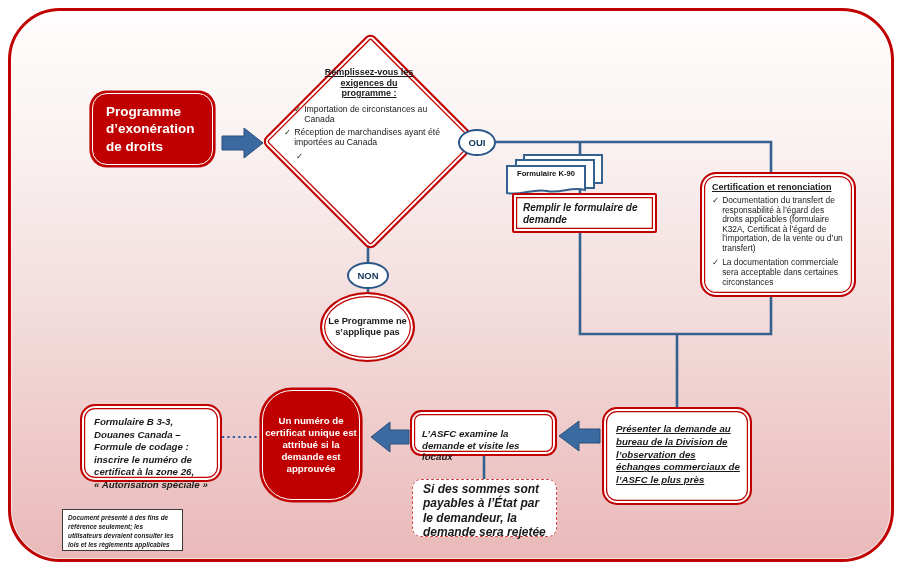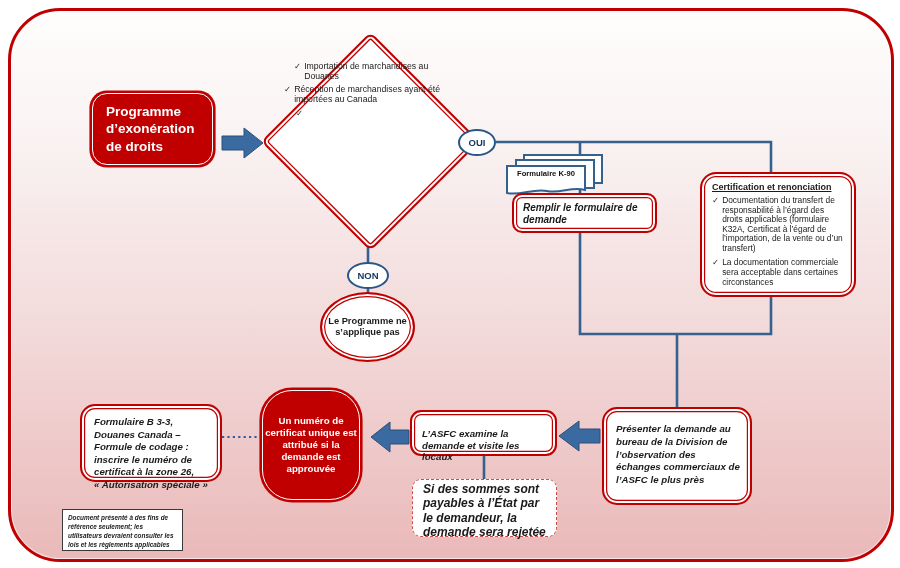--- a/index.html
+++ b/index.html
@@ -57,24 +57,25 @@
       <polygon points="409,430 390,430 390,422 371,437 390,452 390,444 409,444"></polygon>
     </g>
   </svg>
 
   <div class="node redfill" style="left:92px;top:93px;width:121px;height:72px;border-radius:15px;display:flex;align-items:center;">
     <div style="font-size:13.5px;line-height:1.3;padding-left:13px;">Programme d’exonération de droits</div>
   </div>
 
   <div class="diamond-shape"></div>
   <div class="diamond-text">
+    <div class="diamond-title">Remplissez-vous les exigences du programme :</div>
     <div class="dlist">
       <div class="ditem" style="padding-left:10px;">
         <span class="chk">✓</span>
-        <span>Importation de marchandises au Douanes</span>
+        <span>Importation de circonstances au Canada</span>
       </div>
       <div class="ditem">
         <span class="chk">✓</span>
         <span>Réception de marchandises ayant été importées au Canada</span>
       </div>
       <div class="ditem ditem3">
         <span class="chk">✓</span>
       </div>
     </div>
   </div>
@@ -88,21 +89,21 @@
 
   <svg class="layer" style="left:500px;top:150px;z-index:3;" width="110" height="52" viewBox="0 0 110 52">
     <g fill="#ffffff" stroke="#35618f" stroke-width="2">
       <rect x="24" y="5" width="78" height="28"></rect>
       <rect x="16" y="10" width="78" height="28"></rect>
       <path d="M7,16 H85 V40 C72,36 60,44 47,41 C34,38 20,46 7,43 Z"></path>
     </g>
   </svg>
   <div class="k90-label">Formulaire K-90</div>
 
-  <div class="node rbox" style="left:512px;top:193px;width:145px;height:40px;border-radius:10px;z-index:4;">
+  <div class="node rbox" style="left:512px;top:193px;width:145px;height:40px;border-radius:2px;z-index:4;">
     <div class="bolditalic" style="font-size:10px;line-height:1.2;padding:7px 9px;">Remplir le formulaire de demande</div>
   </div>
 
   <div class="node rbox" style="left:700px;top:172px;width:156px;height:125px;border-radius:16px;">
     <div style="padding:8px 8px 0 10px;">
       <div style="font-size:9px;font-weight:bold;text-decoration:underline;margin-bottom:4px;">Certification et renonciation</div>
       <div class="cert-items">
         <div class="ditem">
           <span class="chk">✓</span>
           <span>Documentation du transfert de responsabilité à l’égard des droits applicables (formulaire K32A, Certificat à l’égard de l’importation, de la vente ou d’un transfert)</span>
@@ -112,21 +113,21 @@
           <span>La documentation commerciale sera acceptable dans certaines circonstances</span>
         </div>
       </div>
     </div>
   </div>
 
   <div class="node rbox" style="left:320px;top:292px;width:95px;height:70px;border-radius:50%;display:flex;align-items:center;justify-content:center;z-index:3;">
     <div style="font-size:9.3px;font-weight:bold;text-align:center;line-height:1.15;width:80px;">Le Programme ne s’applique pas</div>
   </div>
 
-  <div class="node rbox" style="left:602px;top:407px;width:150px;height:98px;border-radius:15px;">
+  <div class="node rbox" style="left:602px;top:407px;width:150px;height:98px;border-radius:15px;text-decoration:underline;">
     <div class="bolditalic" style="font-size:9.7px;line-height:1.32;padding:14px 8px 0 12px;">Présenter la demande au bureau de la Division de l’observation des échanges commerciaux de l’ASFC le plus près</div>
   </div>
 
   <div class="node rbox" style="left:410px;top:410px;width:147px;height:46px;border-radius:11px;">
     <div class="bolditalic" style="font-size:9.7px;line-height:1.2;padding:16px 10px;">L’ASFC examine la demande et visite les locaux</div>
   </div>
 
   <div class="node dashedbox" style="left:412px;top:479px;width:145px;height:58px;">
     <div class="bolditalic" style="font-size:12px;line-height:1.2;padding:2px 10px;">Si des sommes sont payables à l’État par le demandeur, la demande sera rejetée</div>
   </div>

